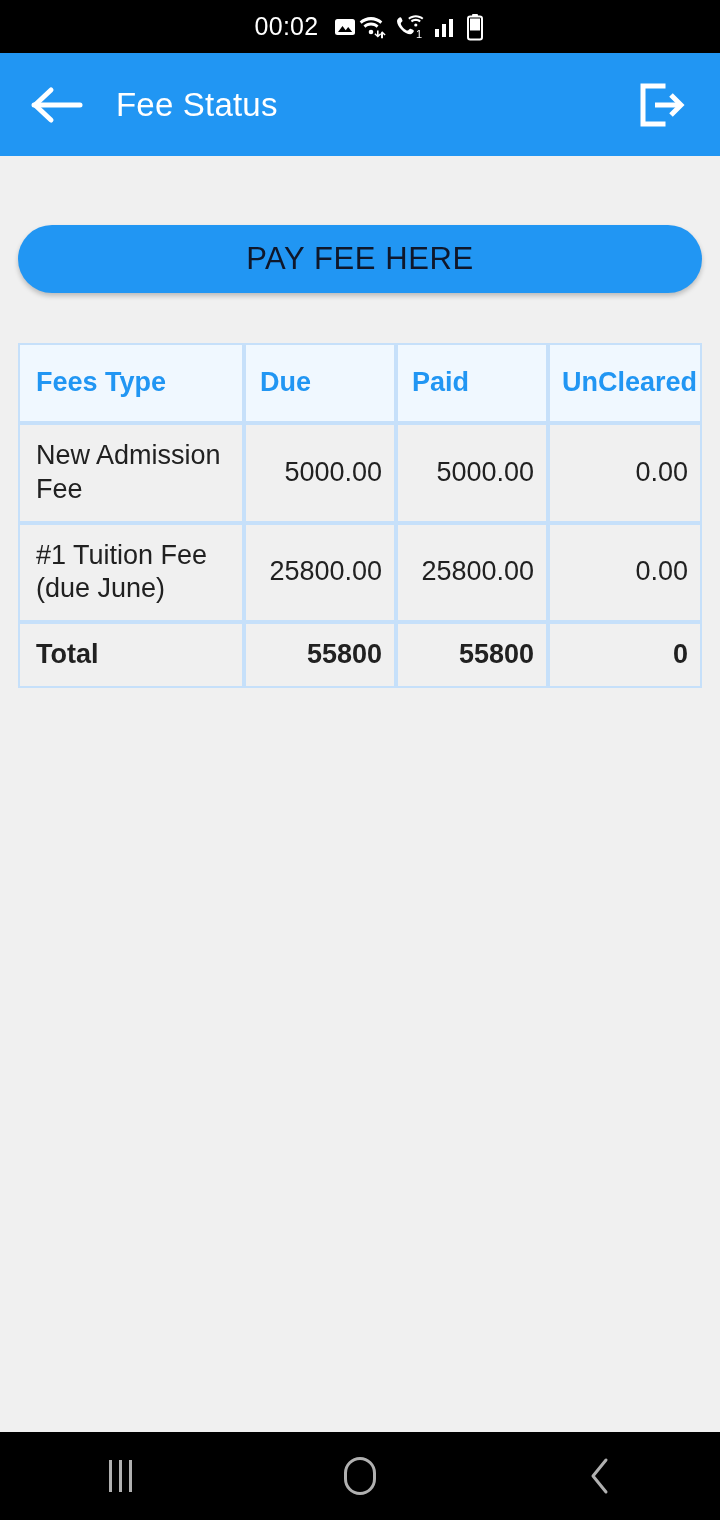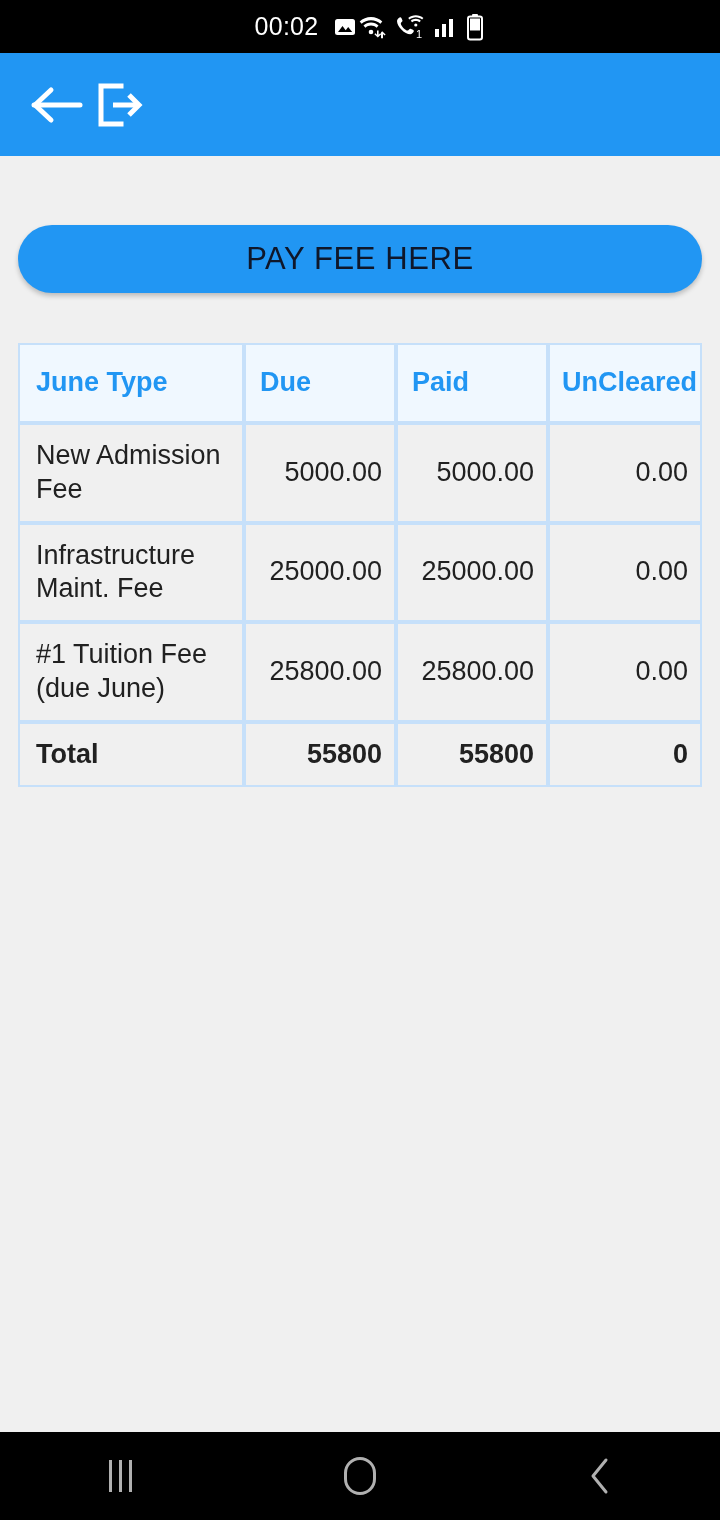--- a/index.html
+++ b/index.html
@@ -244,53 +244,48 @@
     </div>
   </div>
 
   <div class="app-bar">
     <div class="back-btn">
       <svg width="52" height="40" viewBox="0 0 52 40">
         <path d="M3 20H49" stroke="#ffffff" stroke-width="5" stroke-linecap="round" fill="none"></path>
         <path d="M20 5L4 20l16 15" stroke="#ffffff" stroke-width="5" stroke-linecap="round" stroke-linejoin="round" fill="none"></path>
       </svg>
     </div>
+    <div class="app-title">Fee Status</div>
     <div class="logout-btn">
       <svg width="56" height="56" viewBox="0 0 56 56">
         <path d="M30 9H10v38h20" stroke="#ffffff" stroke-width="5" fill="none" stroke-linecap="square"></path>
         <path d="M22 28h26" stroke="#ffffff" stroke-width="5" fill="none" stroke-linecap="butt"></path>
         <path d="M38 18l10 10-10 10" stroke="#ffffff" stroke-width="5" fill="none" stroke-linejoin="miter" stroke-linecap="butt"></path>
       </svg>
     </div>
   </div>
 
   <div class="content">
 
     <button class="pay-btn">PAY FEE HERE</button>
 
     <table class="fee-table">
       <thead>
         <tr>
-          <th class="col-type">June Type</th>
+          <th class="col-type">Fees Type</th>
           <th class="col-due">Due</th>
           <th class="col-paid">Paid</th>
           <th class="col-unc">UnCleared</th>
         </tr>
       </thead>
       <tbody>
         <tr>
           <td class="label">New Admission Fee</td>
           <td class="num">5000.00</td>
           <td class="num">5000.00</td>
-          <td class="num">0.00</td>
-        </tr>
-        <tr>
-          <td class="label">Infrastructure Maint. Fee</td>
-          <td class="num">25000.00</td>
-          <td class="num">25000.00</td>
           <td class="num">0.00</td>
         </tr>
         <tr>
           <td class="label">#1 Tuition Fee (due June)</td>
           <td class="num">25800.00</td>
           <td class="num">25800.00</td>
           <td class="num">0.00</td>
         </tr>
         <tr class="total-row">
           <td class="label">Total</td>

